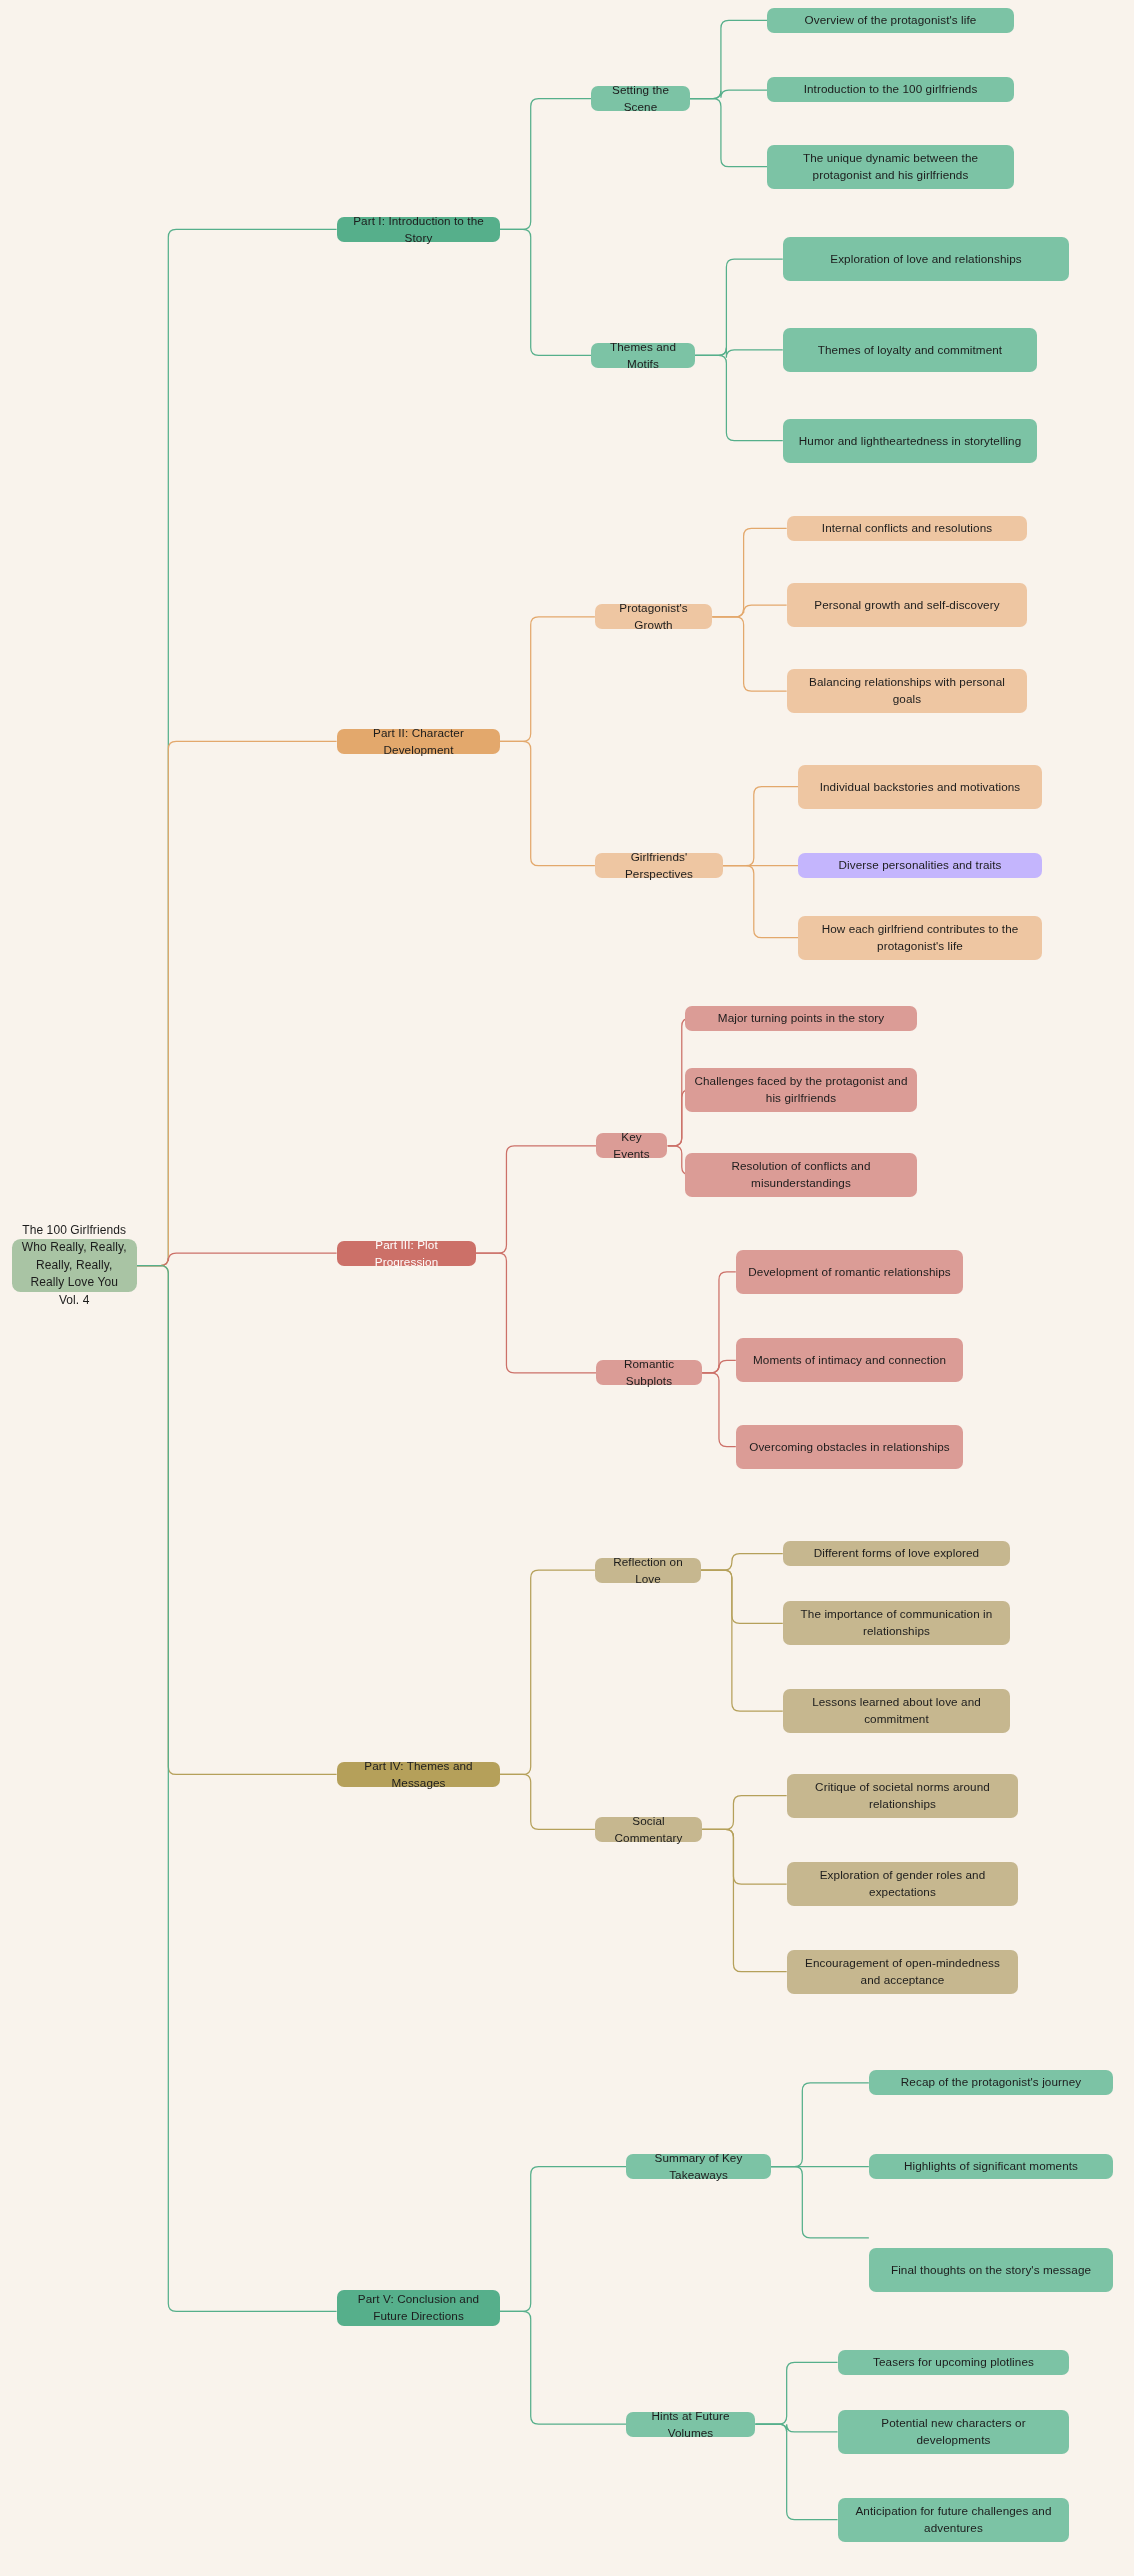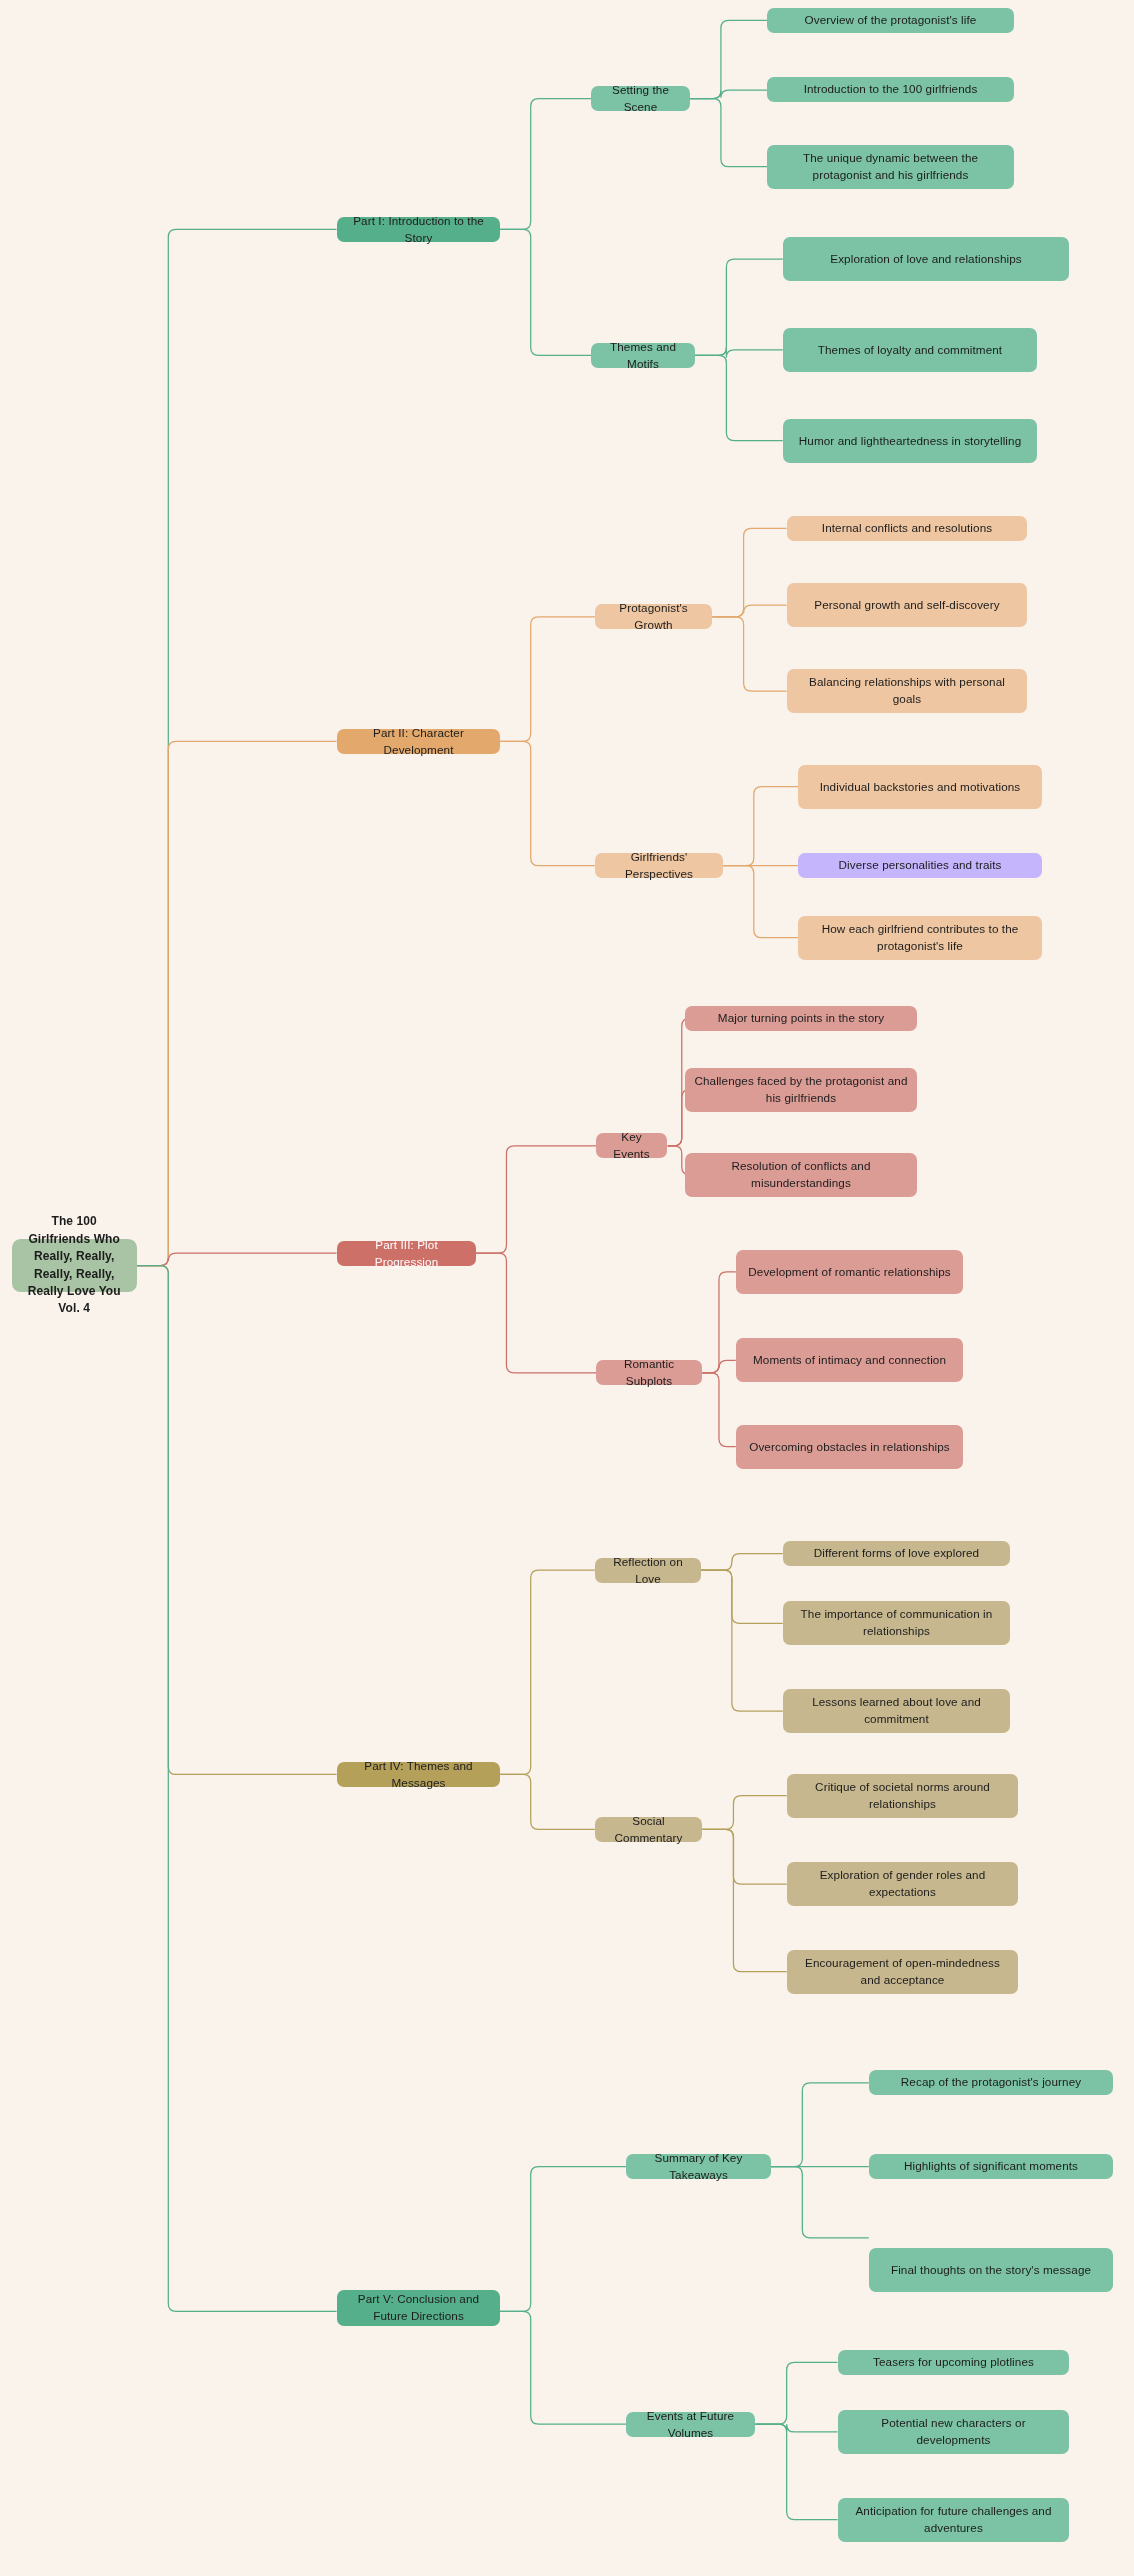--- a/index.html
+++ b/index.html
@@ -20,21 +20,21 @@
     display:flex;
     align-items:center;
     justify-content:center;
     text-align:center;
     padding:4.7px 9.4px;
     font-size:11.7px;
     line-height:1.45;
     color:#1c1c1c;
     letter-spacing:0.1px;
   }
-  .node.root{font-size:12px;border-radius:8.6px;font-weight:bold;}
+  .node.root{font-size:12px;border-radius:8.6px;}
 </style>
 </head>
 <body>
 
 <div id="canvas">
   <svg id="wires" viewBox="0 0 1450 3291" width="1135" height="2576">
       <path d="M 175 1617 L 205 1617 Q 215 1617 215 1607 L 215 303 Q 215 293 225 293 L 430 293" fill="none" stroke="#56AF8B" stroke-width="1.6"></path>
       <path d="M 638 293 L 668 293 Q 678 293 678 283 L 678 136 Q 678 126 688 126 L 755 126" fill="none" stroke="#56AF8B" stroke-width="1.6"></path>
       <path d="M 881 126 L 911 126 Q 921 126 921 116 L 921 36 Q 921 26 931 26 L 980 26" fill="none" stroke="#56AF8B" stroke-width="1.6"></path>
       <path d="M 881 126 L 911 126 Q 921 126 921 116 L 921 125 Q 921 115 931 115 L 980 115" fill="none" stroke="#56AF8B" stroke-width="1.6"></path>
@@ -200,21 +200,21 @@
     <div class="node" style="left: 869px; top: 2070px; width: 244px; height: 25px; background: rgb(124, 195, 165);">
       <span>Recap of the protagonist's journey</span>
     </div>
     <div class="node" style="left: 869px; top: 2154px; width: 244px; height: 25px; background: rgb(124, 195, 165);">
       <span>Highlights of significant moments</span>
     </div>
     <div class="node" style="left: 869px; top: 2216px; width: 244px; height: 44px; background: rgb(124, 195, 165); margin-top: 32px;">
       <span>Final thoughts on the story's message</span>
     </div>
     <div class="node" style="left: 626px; top: 2412px; width: 129px; height: 25px; background: rgb(124, 195, 165); color: rgb(28, 28, 28);">
-      <span>Events at Future Volumes</span>
+      <span>Hints at Future Volumes</span>
     </div>
     <div class="node" style="left: 838px; top: 2350px; width: 231px; height: 25px; background: rgb(124, 195, 165);">
       <span>Teasers for upcoming plotlines</span>
     </div>
     <div class="node" style="left: 838px; top: 2410px; width: 231px; height: 44px; background: rgb(124, 195, 165);">
       <span>Potential new characters or developments</span>
     </div>
     <div class="node" style="left: 838px; top: 2498px; width: 231px; height: 44px; background: rgb(124, 195, 165);">
       <span>Anticipation for future challenges and adventures</span>
     </div>

